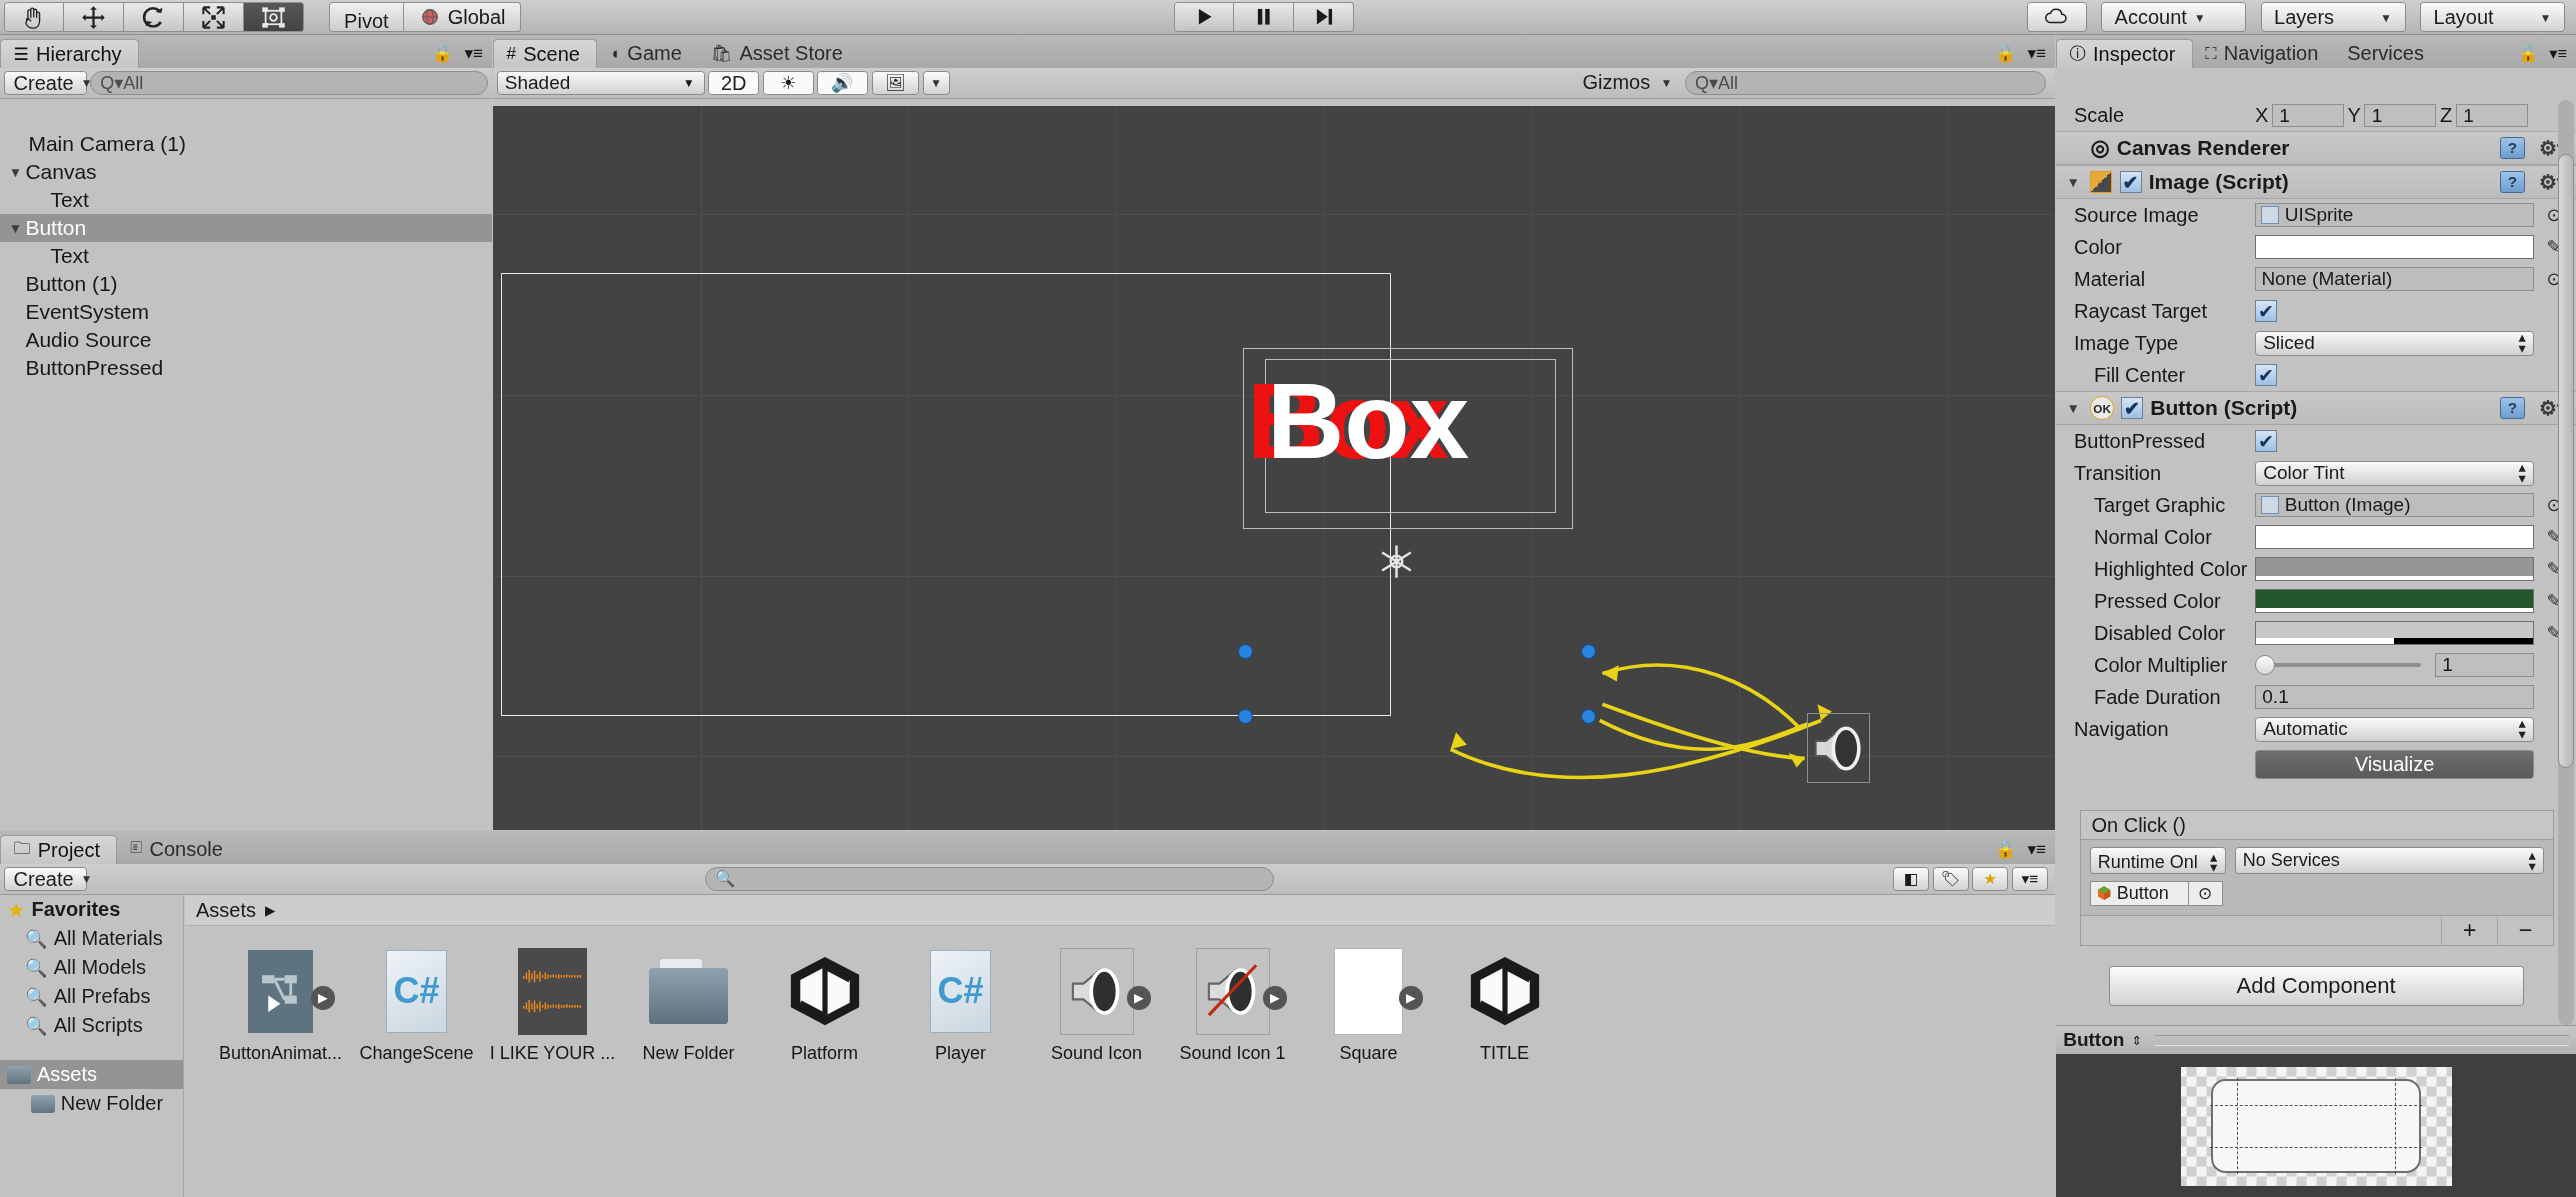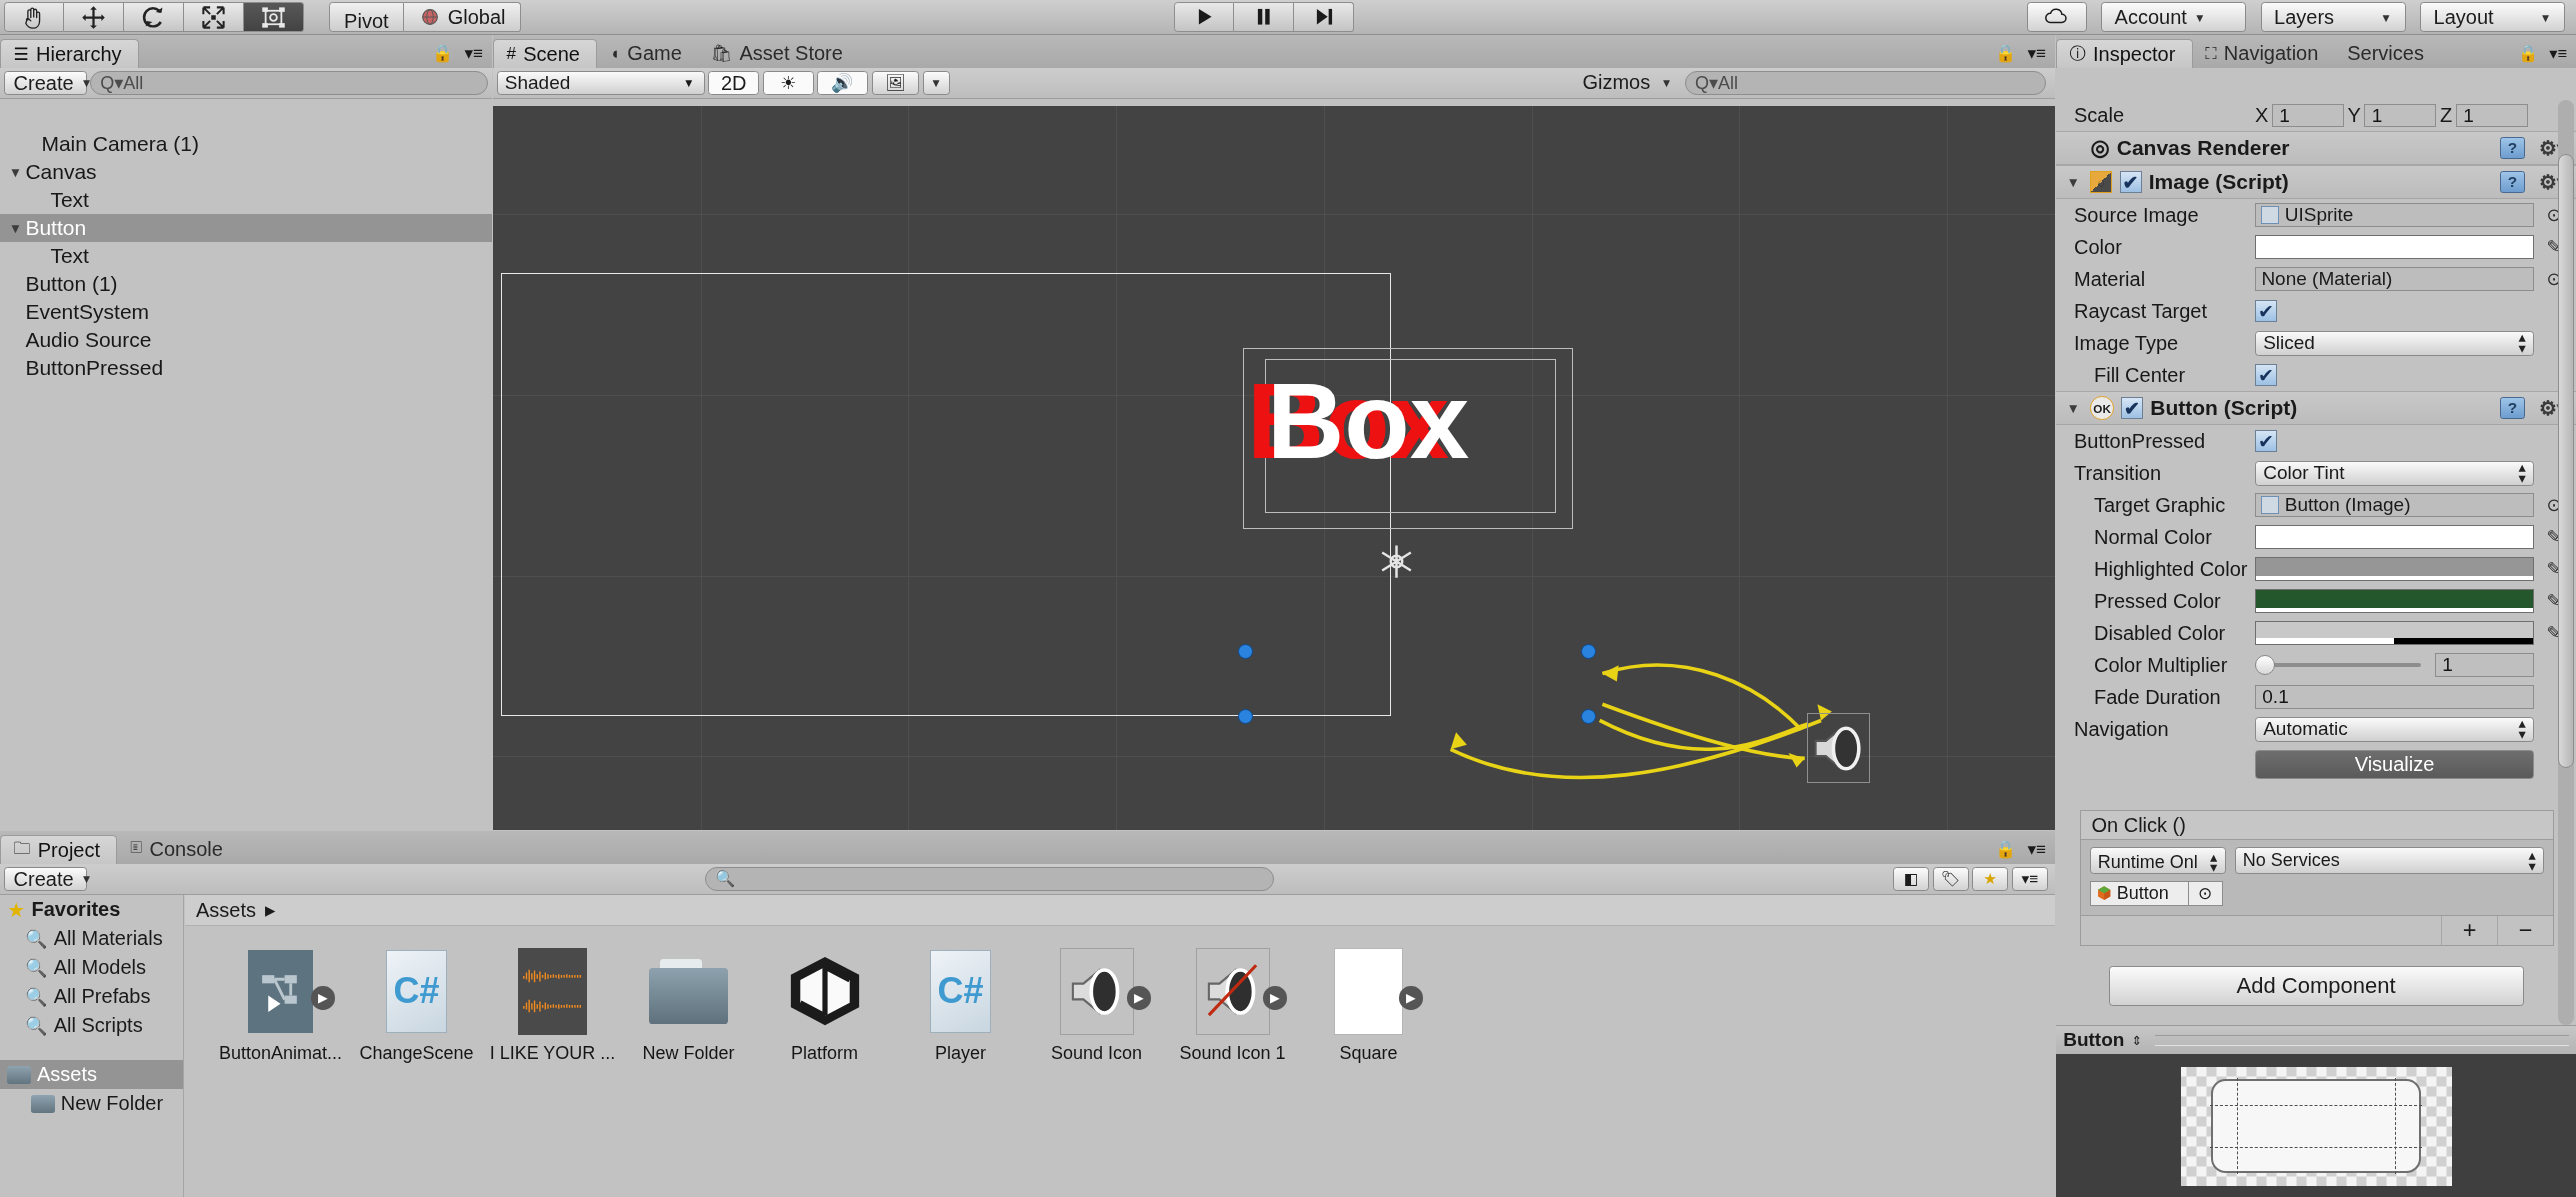--- a/index.html
+++ b/index.html
@@ -350,21 +350,21 @@
       <span>Create</span>
       <span class="caret">▼</span>
     </div>
     <div class="searchbox" style="flex:1;">
       <span>Q▾All</span>
     </div>
   </div>
   <div id="hier-list">
       <div class="hrow">
         <span class="foldout empty">▸</span>
-        <span style="margin-left: 16px; text-align: right;">Main Camera (1)</span>
+        <span style="margin-left: 3px; text-align: right;">Main Camera (1)</span>
       </div>
       <div class="hrow">
         <span class="foldout">▼</span>
         <span style="margin-left: 0px;">Canvas</span>
       </div>
       <div class="hrow">
         <span class="foldout empty">▸</span>
         <span style="margin-left: 25px;">Text</span>
       </div>
       <div class="hrow sel">
@@ -950,20 +950,30 @@
           </div>
           <div class="asset-label">Sound Icon 1</div>
         </div>
         <div class="asset">
           <div class="asset-icon">
             <div style="width:69px;height:87px;background:#ffffff;border:0.9px solid #b5b5b5;"></div>
             <div class="sub-arrow">▶</div>
           </div>
           <div class="asset-label">Square</div>
         </div>
+        <div class="asset">
+          <div class="asset-icon">
+            <svg width="78" height="78" viewBox="0 0 24 24">
+              <path d="M12 1.5L22.5 7v10L12 22.5 1.5 17V7z" fill="#1b1b1b"></path>
+              <path d="M12 4.6l7.6 4v7l-7.6 4-7.6-4v-7z" fill="#fafafa"></path>
+              <path d="M12 4.6v15m0-15l7.6 4M12 19.6l-7.6-4" stroke="#1b1b1b" stroke-width="1.6" fill="none"></path>
+            </svg>
+          </div>
+          <div class="asset-label">TITLE</div>
+        </div>
       </div>
   </div>
 </div>
 
 <div id="preview">
   <div id="preview-bar">
     <span style="font-weight:bold;">Button</span>
     <span style="margin-left:7.2px; font-size:12.6px;">⇕</span>
     <div style="flex:1; margin-left:12.6px; height:11px; border-top:0.9px solid #9a9a9a; border-bottom:0.9px solid #e2e2e2;"></div>
   </div>

